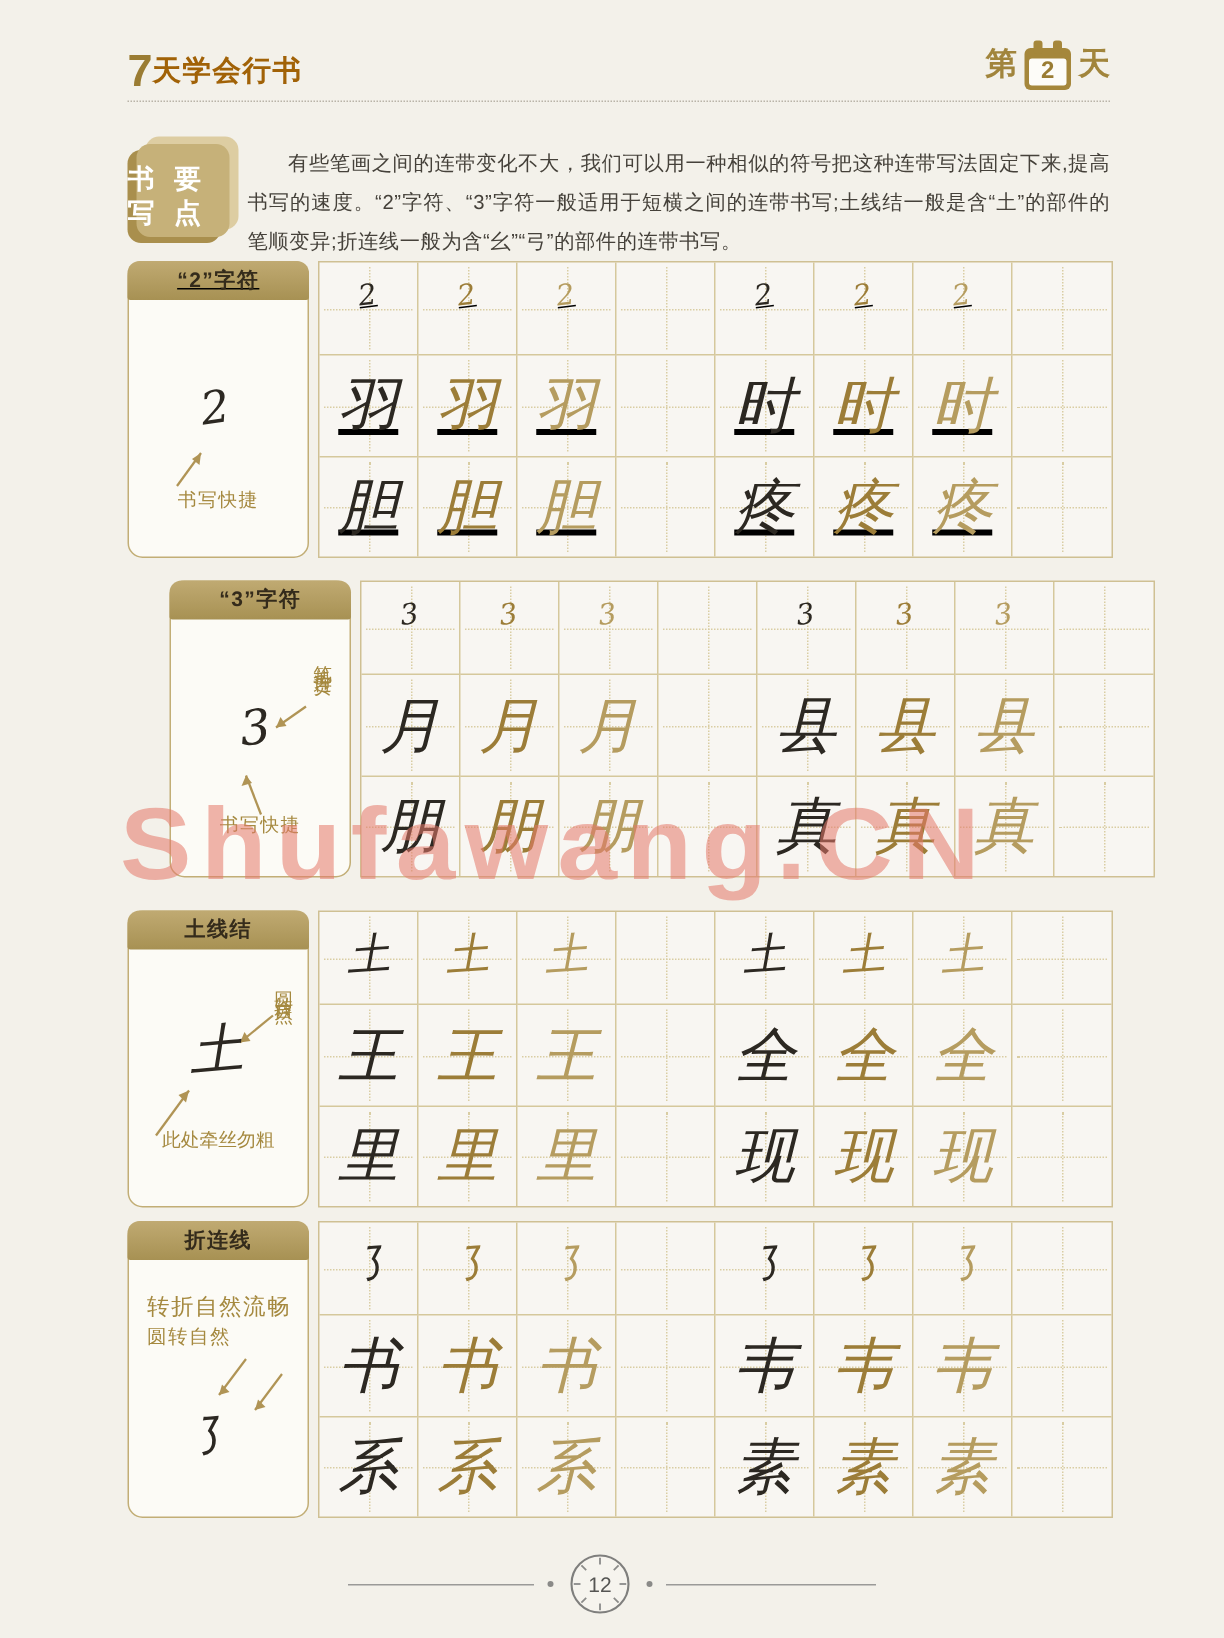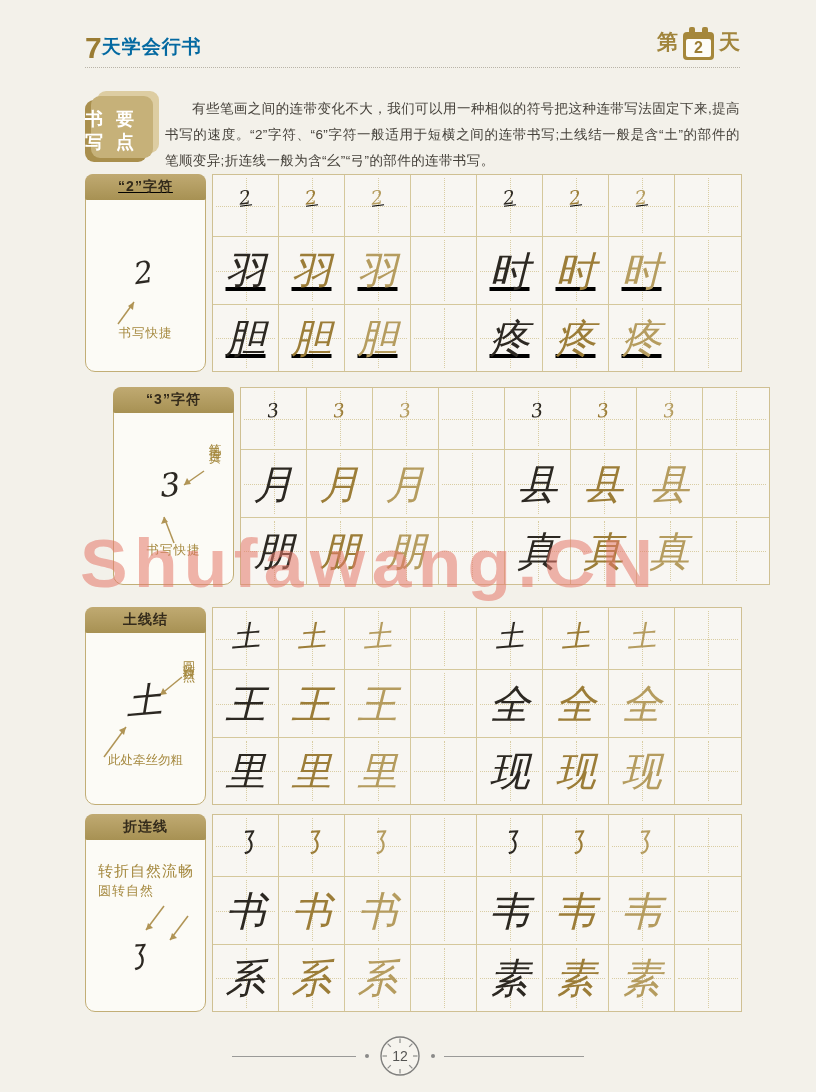--- a/index.html
+++ b/index.html
@@ -4,21 +4,21 @@
 <style>
   html,body{margin:0;padding:0;background:#e9e7e1;}
   .page{width:816px;height:1092px;position:relative;background:#f3f1ea;
         font-family:"Liberation Sans","DejaVu Sans",sans-serif;overflow:hidden;margin:0 auto;}
 
   
   .hdr{display:flex;justify-content:space-between;align-items:flex-end;
        margin:24px 76px 0 85px;padding-bottom:7px;border-bottom:1px dotted #b9b4a8;}
   .hdr-left{display:flex;align-items:flex-end;}
   .series-num{color:#9a7c33;font-size:30px;font-weight:bold;line-height:24px;}
-  .series-title{color:#0369a1;font-size:19px;font-weight:bold;letter-spacing:1px;}
+  .series-title{color:#a16207;font-size:19px;font-weight:bold;letter-spacing:1px;}
   .hdr-right{display:flex;align-items:center;gap:5px;color:#a1853c;font-size:21px;font-weight:bold;}
   .cal{width:31px;height:28px;background:#a5873b;border-radius:4px;position:relative;margin-top:8px;}
   .cal .knob{position:absolute;top:-5px;width:6px;height:9px;background:#a5873b;border-radius:2px;}
   .cal .k1{left:6px;} .cal .k2{right:6px;}
   .cal-inner{position:absolute;left:3px;right:3px;top:7px;bottom:3px;background:#fdfcf8;border-radius:2px;
              display:flex;align-items:center;justify-content:center;font-size:16px;font-weight:bold;color:#9a7c33;}
 
   
   .intro{display:flex;margin:28px 76px 0 85px;gap:18px;}
   .badge{flex:0 0 62px;width:62px;height:62px;background:#a98f4d;border-radius:9px;color:#fff;
@@ -95,21 +95,21 @@
       </div>
       <span>天</span>
     </div>
   </div>
 
   <div class="intro">
     <div class="badge">
       <span>书写</span>
       <span>要点</span>
     </div>
-    <p class="intro-text">有些笔画之间的连带变化不大，我们可以用一种相似的符号把这种连带写法固定下来,提高书写的速度。“2”字符、“6”字符一般适用于短横之间的连带书写;土线结一般是含“土”的部件的笔顺变异;折连线一般为含“幺”“弓”的部件的连带书写。</p>
+    <p class="intro-text">有些笔画之间的连带变化不大，我们可以用一种相似的符号把这种连带写法固定下来,提高书写的速度。“2”字符、“3”字符一般适用于短横之间的连带书写;土线结一般是含“土”的部件的笔顺变异;折连线一般为含“幺”“弓”的部件的连带书写。</p>
   </div>
 
   <section class="row sec0">
     <aside class="card">
       <div class="card-header">“2”字符</div>
       <div class="card-body">
         <span class="glyph" style="left:48px;top:58px;font-size:30px;transform:rotate(-8deg);">2</span>
         <svg class="arr" style="left:28px;top:94px;" width="30" height="32">
           <line x1="4" y1="30" x2="20" y2="8"></line>
             <path d="M20 8 L14 12 L19 16 Z"></path>

